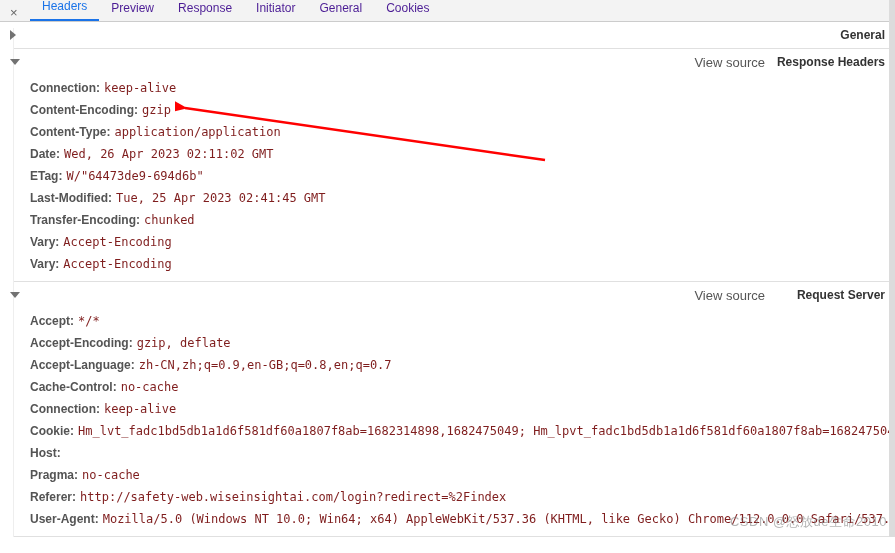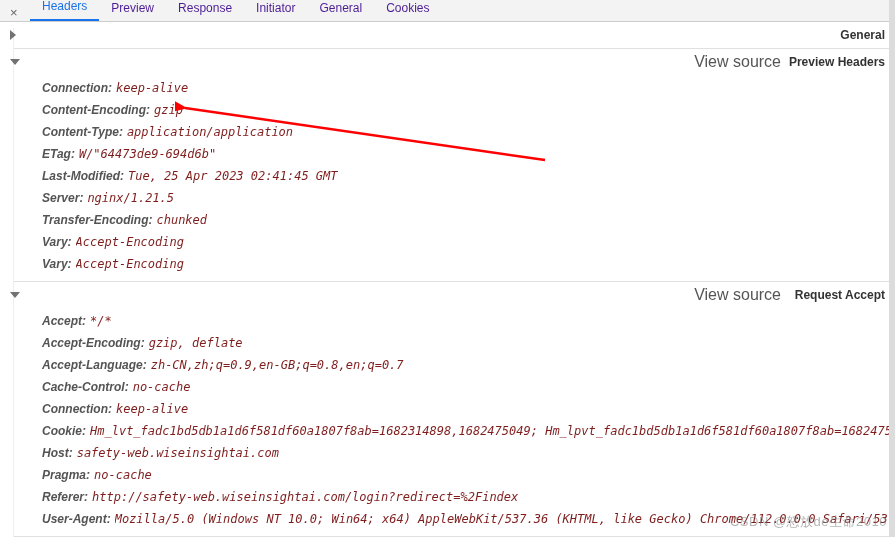--- a/index.html
+++ b/index.html
@@ -6,22 +6,22 @@
     body { font-family: "Helvetica Neue", Arial, sans-serif; font-size: 12px; color: #333; background: #fff; width: 895px; position: relative; }
     .tabs { display: flex; border-bottom: 1px solid #ccc; padding-left: 30px; height: 22px; align-items: flex-end; background: #f3f3f3; }
     .tab { padding: 6px 12px; color: #4c1d95; cursor: pointer; font-size: 12px; }
     .tab.active { color: #1a73e8; border-bottom: 2px solid #1a73e8; }
     .close-x { position: absolute; left: 10px; top: 5px; color: #666; font-size: 13px; cursor: pointer; }
     .section { border-bottom: 1px solid #e0e0e0; }
     .section-header { display: flex; align-items: center; padding: 6px 10px; font-weight: bold; font-size: 12px; color: #333; cursor: pointer; position: relative; justify-content: space-between; }
     .disclosure { width: 0; height: 0; margin-right: 6px; display: inline-block; }
     .disclosure.down { border-left: 5px solid transparent; border-right: 5px solid transparent; border-top: 6px solid #727272; }
     .disclosure.right { border-top: 5px solid transparent; border-bottom: 5px solid transparent; border-left: 6px solid #727272; }
-    .view-source { position: absolute; right: 114px; font-weight: normal; color: #555; font-size: 16px; }
-    .kv-list { padding: 2px 0 6px 42px; font-style: italic; }
+    .view-source { position: absolute; right: 130px; font-weight: normal; color: #555; font-size: 13px; }
+    .kv-list { padding: 2px 0 6px 30px; }
     .kv { padding: 3px 0; font-size: 12px; line-height: 16px; display: flex; flex-wrap: nowrap; }
     .kv-name { font-weight: bold; color: #545454; white-space: nowrap; }
     .kv-name::after { content: ":"; margin-right: 4px; }
     .kv-value { font-family: Consolas, Menlo, monospace; color: #7f1d1d; white-space: nowrap; overflow: hidden; }
     svg.arrow { position: absolute; top: 98px; left: 175px; pointer-events: none; z-index: 10; }
     .watermark { position: absolute; right: 8px; bottom: 6px; color: rgba(120,120,120,0.55); font-size: 13px; letter-spacing: 0.5px; pointer-events: none; font-family: Arial, sans-serif; }
     .truncated-right { position: absolute; right: 0; top: 0; width: 6px; height: 100%; background: #dcdcdc; }
     .left-gutter { position: absolute; left: 0; top: 28px; bottom: 0; width: 14px; background: #fff; border-right: 1px solid #eee; }
   </style>
 </head>
@@ -43,67 +43,67 @@
 <div class="section">
   <div class="section-header">
     <span class="disclosure right"></span>
     <span>General</span>
   </div>
 </div>
 
 <div class="section">
   <div class="section-header">
     <span class="disclosure down"></span>
-    <span>Preview Headers</span>
+    <span>Response Headers</span>
     <span class="view-source">View source</span>
   </div>
   <div class="kv-list" id="resp-list">
       <div class="kv">
         <span class="kv-name">Connection</span>
         <span class="kv-value">keep-alive</span>
       </div>
       <div class="kv">
         <span class="kv-name">Content-Encoding</span>
         <span class="kv-value">gzip</span>
       </div>
       <div class="kv">
         <span class="kv-name">Content-Type</span>
         <span class="kv-value">application/application</span>
       </div>
       <div class="kv">
+        <span class="kv-name">Date</span>
+        <span class="kv-value">Wed, 26 Apr 2023 02:11:02 GMT</span>
+      </div>
+      <div class="kv">
         <span class="kv-name">ETag</span>
         <span class="kv-value">W/"64473de9-694d6b"</span>
       </div>
       <div class="kv">
         <span class="kv-name">Last-Modified</span>
         <span class="kv-value">Tue, 25 Apr 2023 02:41:45 GMT</span>
-      </div>
-      <div class="kv">
-        <span class="kv-name">Server</span>
-        <span class="kv-value">nginx/1.21.5</span>
       </div>
       <div class="kv">
         <span class="kv-name">Transfer-Encoding</span>
         <span class="kv-value">chunked</span>
       </div>
       <div class="kv">
         <span class="kv-name">Vary</span>
         <span class="kv-value">Accept-Encoding</span>
       </div>
       <div class="kv">
         <span class="kv-name">Vary</span>
         <span class="kv-value">Accept-Encoding</span>
       </div>
     </div>
 </div>
 
 <div class="section">
   <div class="section-header">
     <span class="disclosure down"></span>
-    <span>Request Accept</span>
+    <span>Request Server</span>
     <span class="view-source">View source</span>
   </div>
   <div class="kv-list" id="req-list">
       <div class="kv">
         <span class="kv-name">Accept</span>
         <span class="kv-value">*/*</span>
       </div>
       <div class="kv">
         <span class="kv-name">Accept-Encoding</span>
         <span class="kv-value">gzip, deflate</span>
@@ -119,21 +119,20 @@
       <div class="kv">
         <span class="kv-name">Connection</span>
         <span class="kv-value">keep-alive</span>
       </div>
       <div class="kv">
         <span class="kv-name">Cookie</span>
         <span class="kv-value">Hm_lvt_fadc1bd5db1a1d6f581df60a1807f8ab=1682314898,1682475049; Hm_lpvt_fadc1bd5db1a1d6f581df60a1807f8ab=1682475049</span>
       </div>
       <div class="kv">
         <span class="kv-name">Host</span>
-        <span class="kv-value">safety-web.wiseinsightai.com</span>
       </div>
       <div class="kv">
         <span class="kv-name">Pragma</span>
         <span class="kv-value">no-cache</span>
       </div>
       <div class="kv">
         <span class="kv-name">Referer</span>
         <span class="kv-value">http://safety-web.wiseinsightai.com/login?redirect=%2Findex</span>
       </div>
       <div class="kv">

